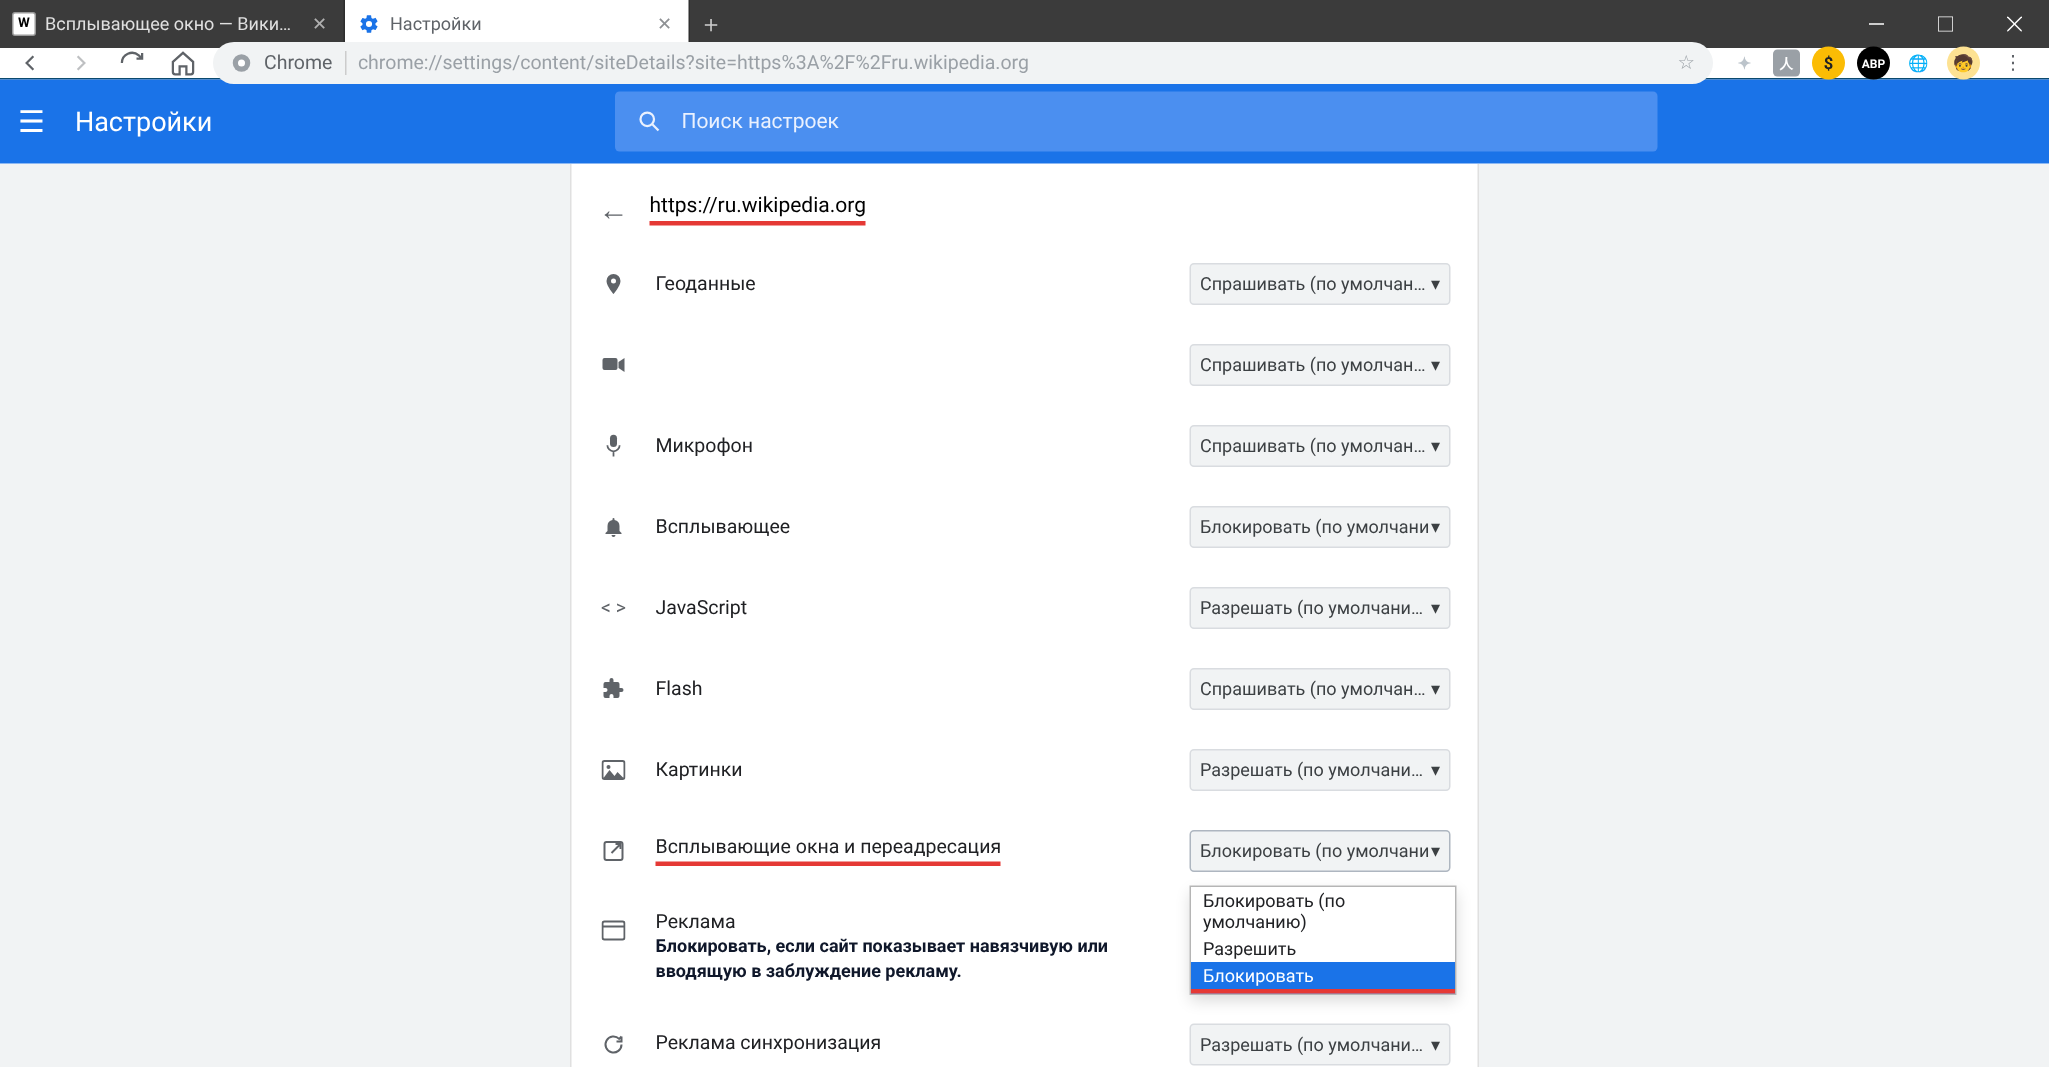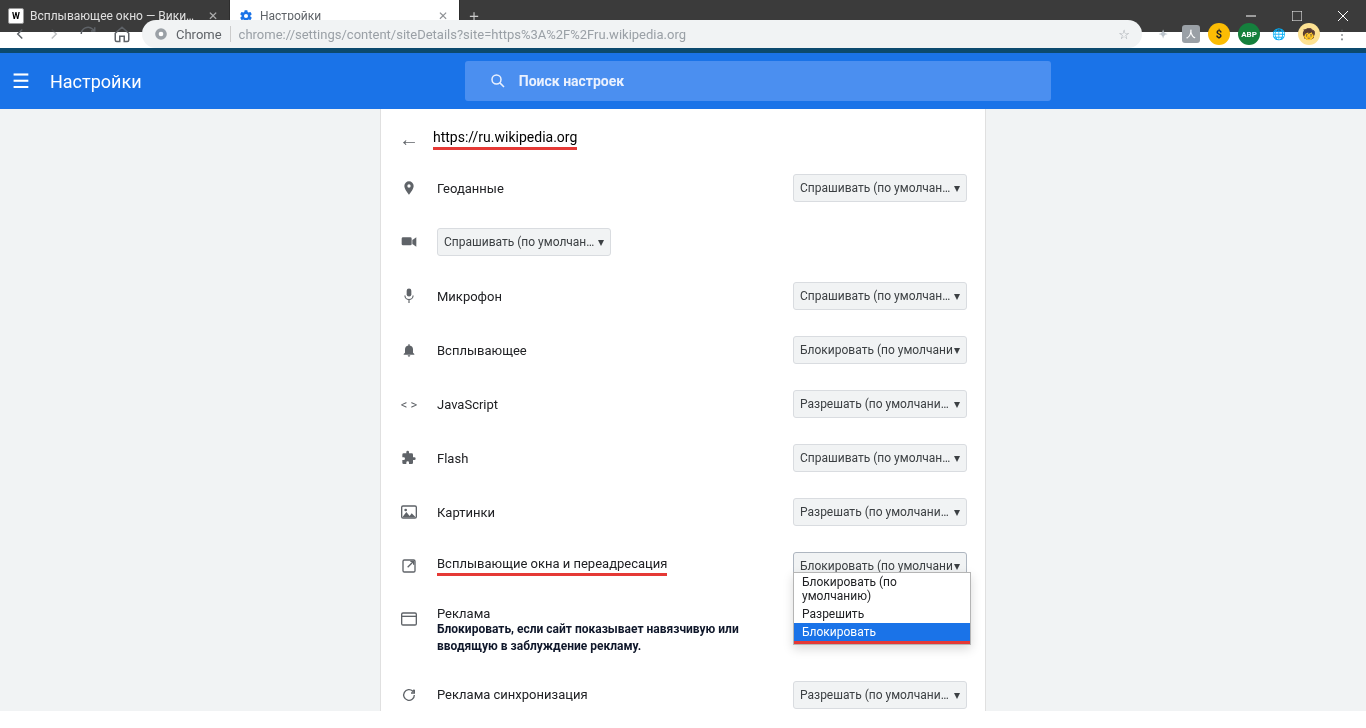--- a/index.html
+++ b/index.html
@@ -13,49 +13,49 @@
   .favicon { width: 16px; height: 16px; display: inline-flex; align-items: center; justify-content: center; font-size: 11px; }
   .favicon-wiki { background: #fff; color: #000; font-weight: bold; border: 1px solid #999; border-radius: 2px; font-size: 9px;}
   .favicon-gear { color: #1a73e8; }
   .tab-title { white-space: nowrap; overflow: hidden; text-overflow: ellipsis; flex: 1; }
   .tab-close { width: 16px; text-align: center; color: inherit; opacity: .7; cursor: pointer; }
   .new-tab { color: #ccc; width: 28px; text-align: center; font-size: 16px; }
   .win-controls { margin-left: auto; display: flex; }
   .win-btn { width: 46px; height: 32px; display: flex; align-items: center; justify-content: center; color: #fff; }
 
   
-  .toolbar { height: 21px; display: flex; align-items: flex-end; padding: 0 6px; gap: 6px; border-bottom: 5px solid #0c4a6e; }
+  .toolbar { height: 21px; display: flex; align-items: center; padding: 0 6px; gap: 6px; border-bottom: 1px solid #0c4a6e; }
   .tbtn { width: 28px; height: 28px; display: flex; align-items: center; justify-content: center; color: #5f6368; border-radius: 50%; }
   .omnibox { flex: 1; height: 28px; background: #f1f3f4; border-radius: 14px; display: flex; align-items: center; padding: 0 12px; gap: 8px; color: #5f6368; font-size: 13px; }
   .omni-right { margin-left: auto; display: flex; align-items: center; gap: 10px; color: #9aa0a6; }
   .ext-icons { display: flex; align-items: center; gap: 8px; padding: 0 4px; }
   .ext { width: 22px; height: 22px; border-radius: 50%; display: flex; align-items: center; justify-content: center; font-size: 11px; font-weight: bold; }
 
   
   .settings-header { height: 56px; background: #1a73e8; display: flex; align-items: center; color: #fff; padding: 0 12px; gap: 20px;}
   .burger { font-size: 20px; }
   .settings-title { font-size: 18px; }
   .search-wrap-outer { flex: 1; display: flex; justify-content: center;}
-  .search-wrap { width: 586px; height: 40px; background: #4b8ff0; border-radius: 3px; display: flex; align-items: center; padding: 0 24px; gap: 12px; color: #eaf1fe; font-size: 14px; font-weight: bold; }
+  .search-wrap { width: 695px; height: 40px; background: #4b8ff0; border-radius: 3px; display: flex; align-items: center; padding: 0 14px; gap: 12px; color: #eaf1fe; font-size: 14px; }
 
   
   .page-body { display: flex; justify-content: center; background: #f1f3f4; height: calc(728px - 32px - 38px - 56px); overflow-y: auto; }
   .card { width: 606px; background: #fff; border-left: 1px solid #e0e0e0; border-right: 1px solid #e0e0e0; padding: 18px 0 30px; }
   .site-title-row { display: flex; align-items: center; padding: 0 18px 10px; gap: 14px; }
   .back-arrow { font-size: 20px; color: #5f6368; cursor: pointer; }
   .site-title { font-size: 14px; color: #000000; border-bottom: 3px solid #e53935; padding-bottom: 2px; }
-  .perm-row { display: flex; align-items: center; padding: 13px 18px; gap: 18px; font-size: 13px; min-height: 44px; }
+  .perm-row { display: flex; align-items: center; padding: 13px 18px; gap: 18px; font-size: 13px; min-height: 44px; justify-content: space-between; }
   .perm-icon { width: 20px; color: #5f6368; display:flex; align-items:center; justify-content:center; }
   .perm-label { flex: 1; color: #202124; }
   .perm-sub { color: #0f172a; font-size: 12px; line-height: 1.4; max-width: 320px; font-weight: bold;}
   .perm-select { width: 174px; height: 28px; background: #f1f3f4; border: 1px solid #d9dce0; border-radius: 3px; display: flex; align-items: center; padding: 0 6px; font-size: 12px; color: #3c4043; position: relative; cursor: pointer;}
   .perm-select .sel-text { flex:1; white-space: nowrap; overflow: hidden; text-overflow: ellipsis;}
   .perm-select.open { border-color: #aeb6c0; }
   .highlight-underline { border-bottom: 3px solid #e53935; padding-bottom: 2px; display: inline-block;}
-  .dropdown { position: absolute; left: -1px; top: 19px; width: 178px; background: #fff; border: 1px solid #b5b5b5; box-shadow: 0 4px 10px rgba(0,0,0,.15); z-index: 10; }
+  .dropdown { position: absolute; left: -1px; top: 36px; width: 178px; background: #fff; border: 1px solid #b5b5b5; box-shadow: 0 4px 10px rgba(0,0,0,.15); z-index: 10; }
   .dropdown .opt { padding: 2px 8px; font-size: 12px; color: #202124; }
   .dropdown .opt.selected { background: #1a73e8; color: #fff; border-bottom: 3px solid #e53935;}
   svg { display: block; }
 </style>
 </head>
 <body>
 
 <div class="titlebar">
   <div class="tab inactive">
     <span class="favicon favicon-wiki">W</span>
@@ -124,21 +124,21 @@
     <span style="color:#3c4043;border-left:1px solid #ccc;height:16px"></span>
     <span style="color:#9aa0a6">chrome://settings/content/siteDetails?site=https%3A%2F%2Fru.wikipedia.org</span>
     <div class="omni-right">
       <span>☆</span>
     </div>
   </div>
   <div class="ext-icons">
     <span class="ext" style="color:#bcc4cb">✦</span>
     <span class="ext" style="background:#9aa0a6;color:#fff;border-radius:3px;width:18px;height:18px;font-size:9px">人</span>
     <span class="ext" style="background:#fbbc04;">$</span>
-    <span class="ext" style="background:#15803d;color:#fff;font-size:8px">ABP</span>
+    <span class="ext" style="background:#000000;color:#fff;font-size:8px">ABP</span>
     <span class="ext" style="color:#9aa0a6">🌐</span>
     <span class="ext" style="background:#fde293">🧒</span>
     <span class="tbtn">⋮</span>
   </div>
 </div>
 
 <div class="settings-header">
   <span class="burger">☰</span>
   <span class="settings-title">Настройки</span>
   <div class="search-wrap-outer">

